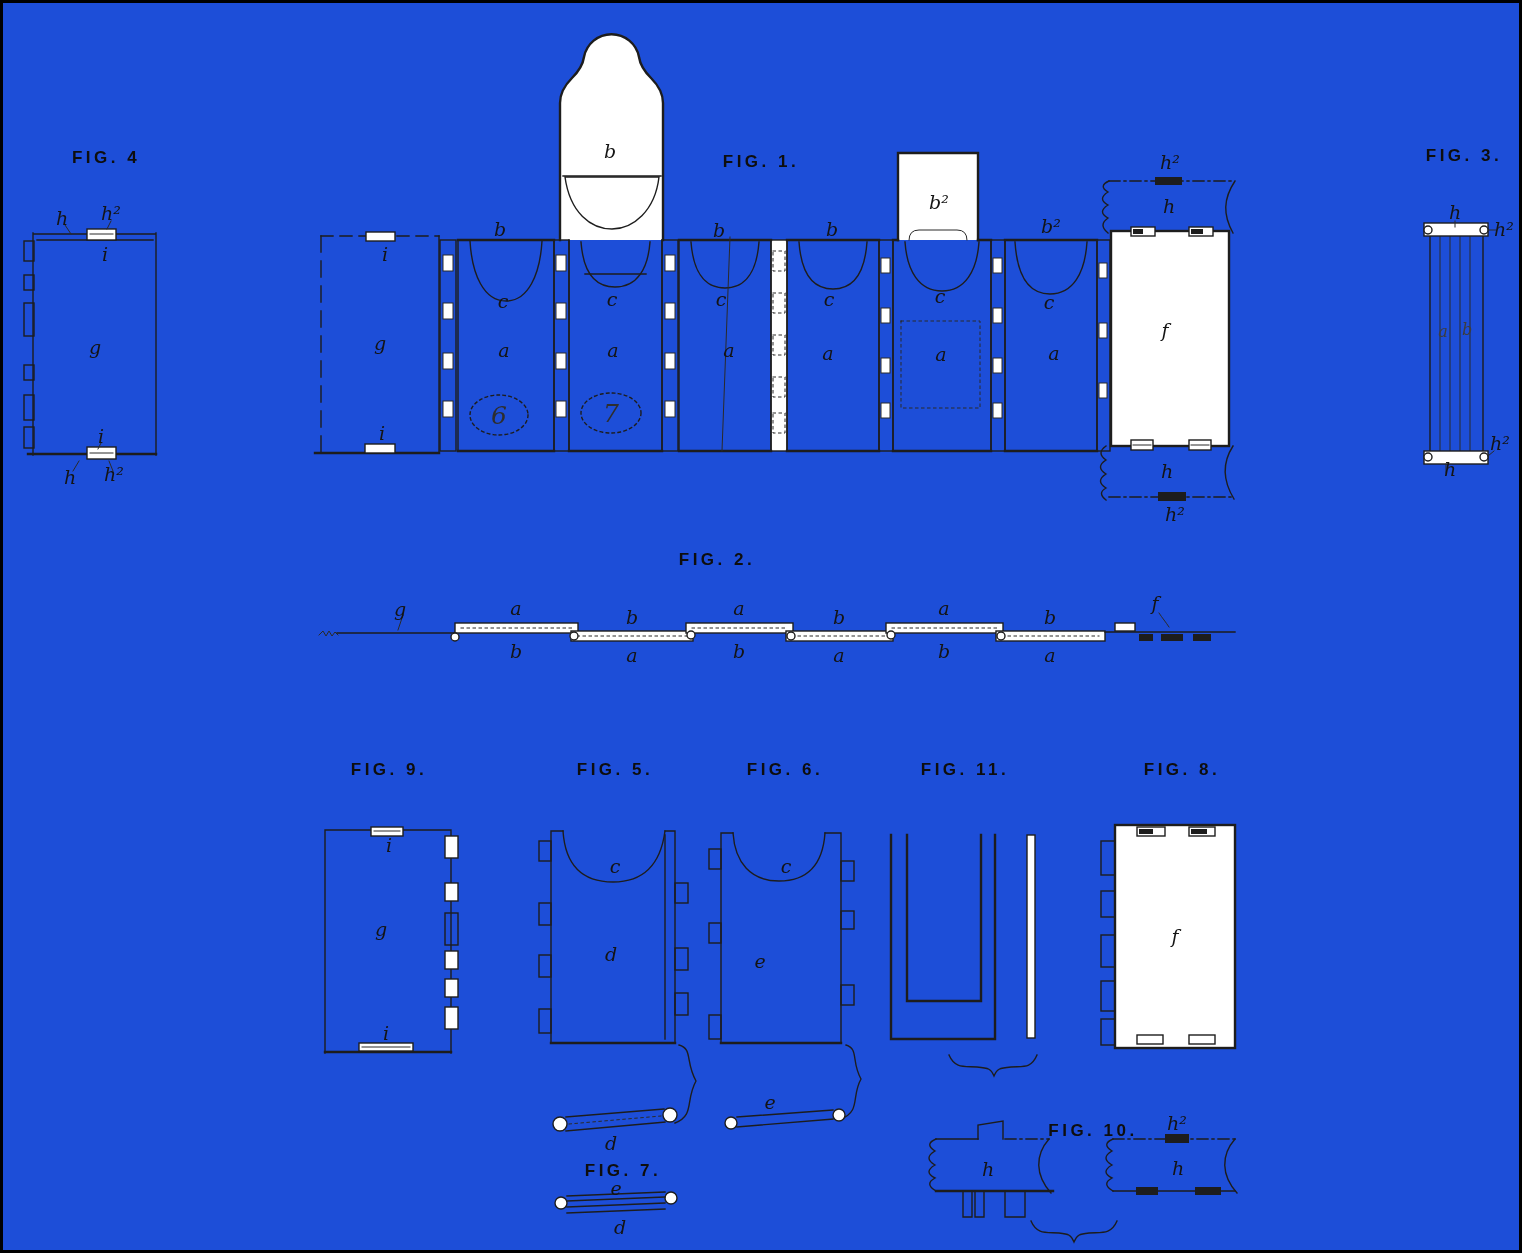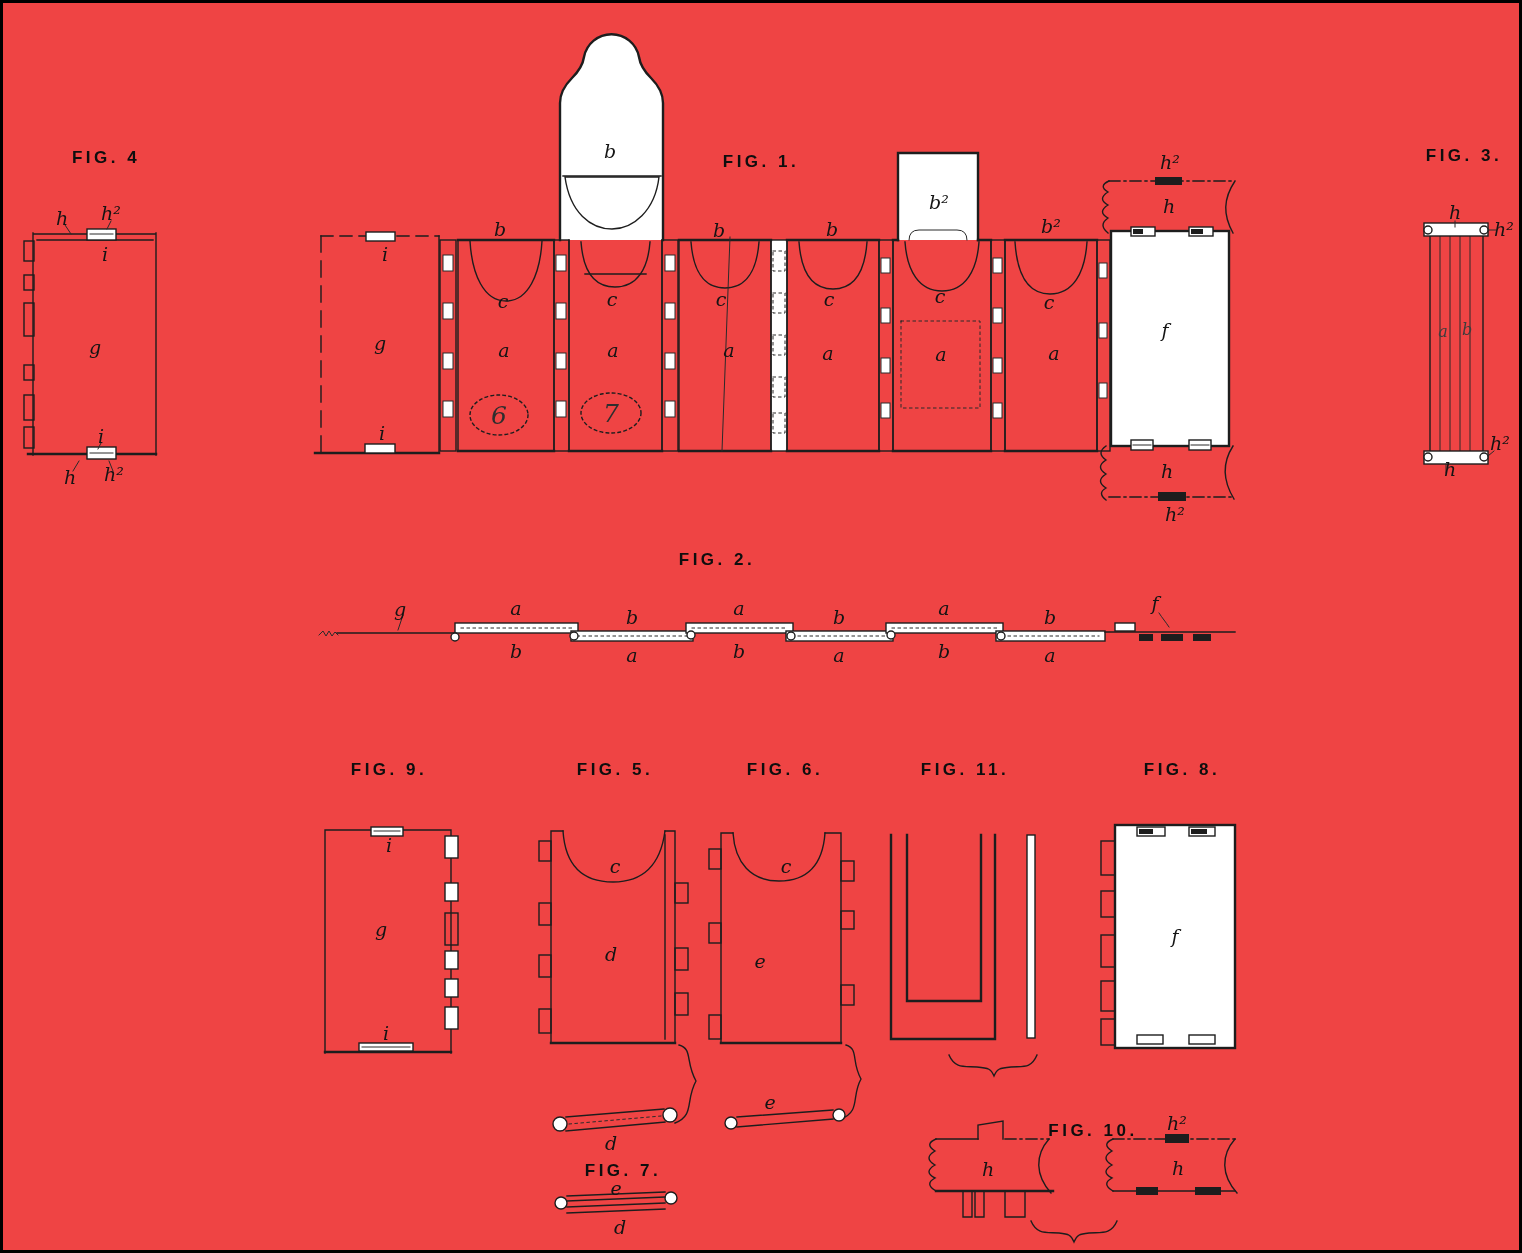--- a/index.html
+++ b/index.html
@@ -1,16 +1,16 @@
 <!DOCTYPE html>
 <html><head>
 <meta charset="utf-8">
 <style>
   html,body{margin:0;padding:0;background:#e8e8e8}
-  .sheet{position:relative;width:1522px;height:1253px;background:#ef4444;border:3px solid #000;box-sizing:border-box;overflow:hidden}
+  .sheet{position:relative;width:1522px;height:1253px;background:#1d4ed8;border:3px solid #000;box-sizing:border-box;overflow:hidden}
   svg{position:absolute;left:0;top:0}
   .s{stroke:#1d1d1d;fill:none;stroke-width:1.4;stroke-linecap:square}
   .sthin{stroke:#2a2a2a;fill:none;stroke-width:1;stroke-linecap:square}
   .s2{stroke:#1d1d1d;fill:none;stroke-width:2.4;stroke-linecap:square}
   .w{fill:#fff}
   .blk{fill:#1d1d1d;stroke:none}
   .dsh{stroke-dasharray:12 7}
   .ddot{stroke-dasharray:2.5 3.5}
   .dadot{stroke-dasharray:11 4 2 4}
   text{user-select:none;text-anchor:middle}

